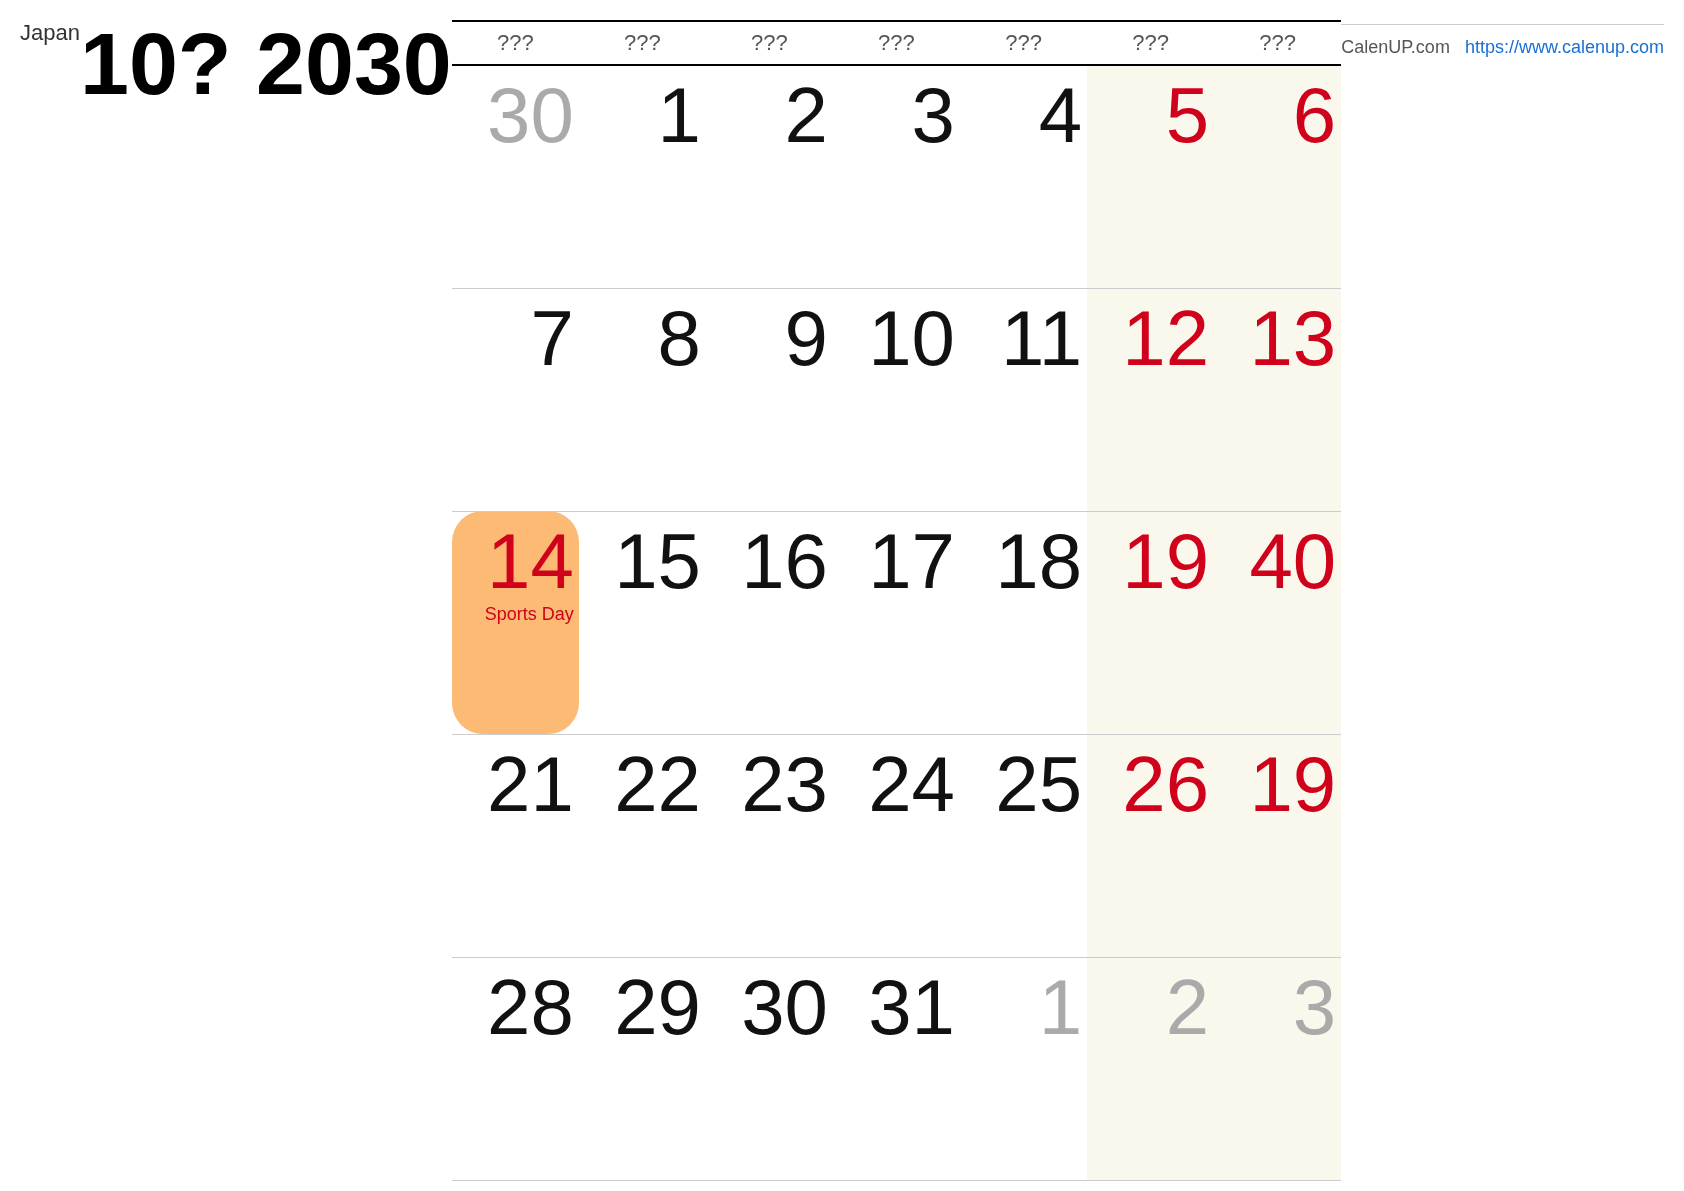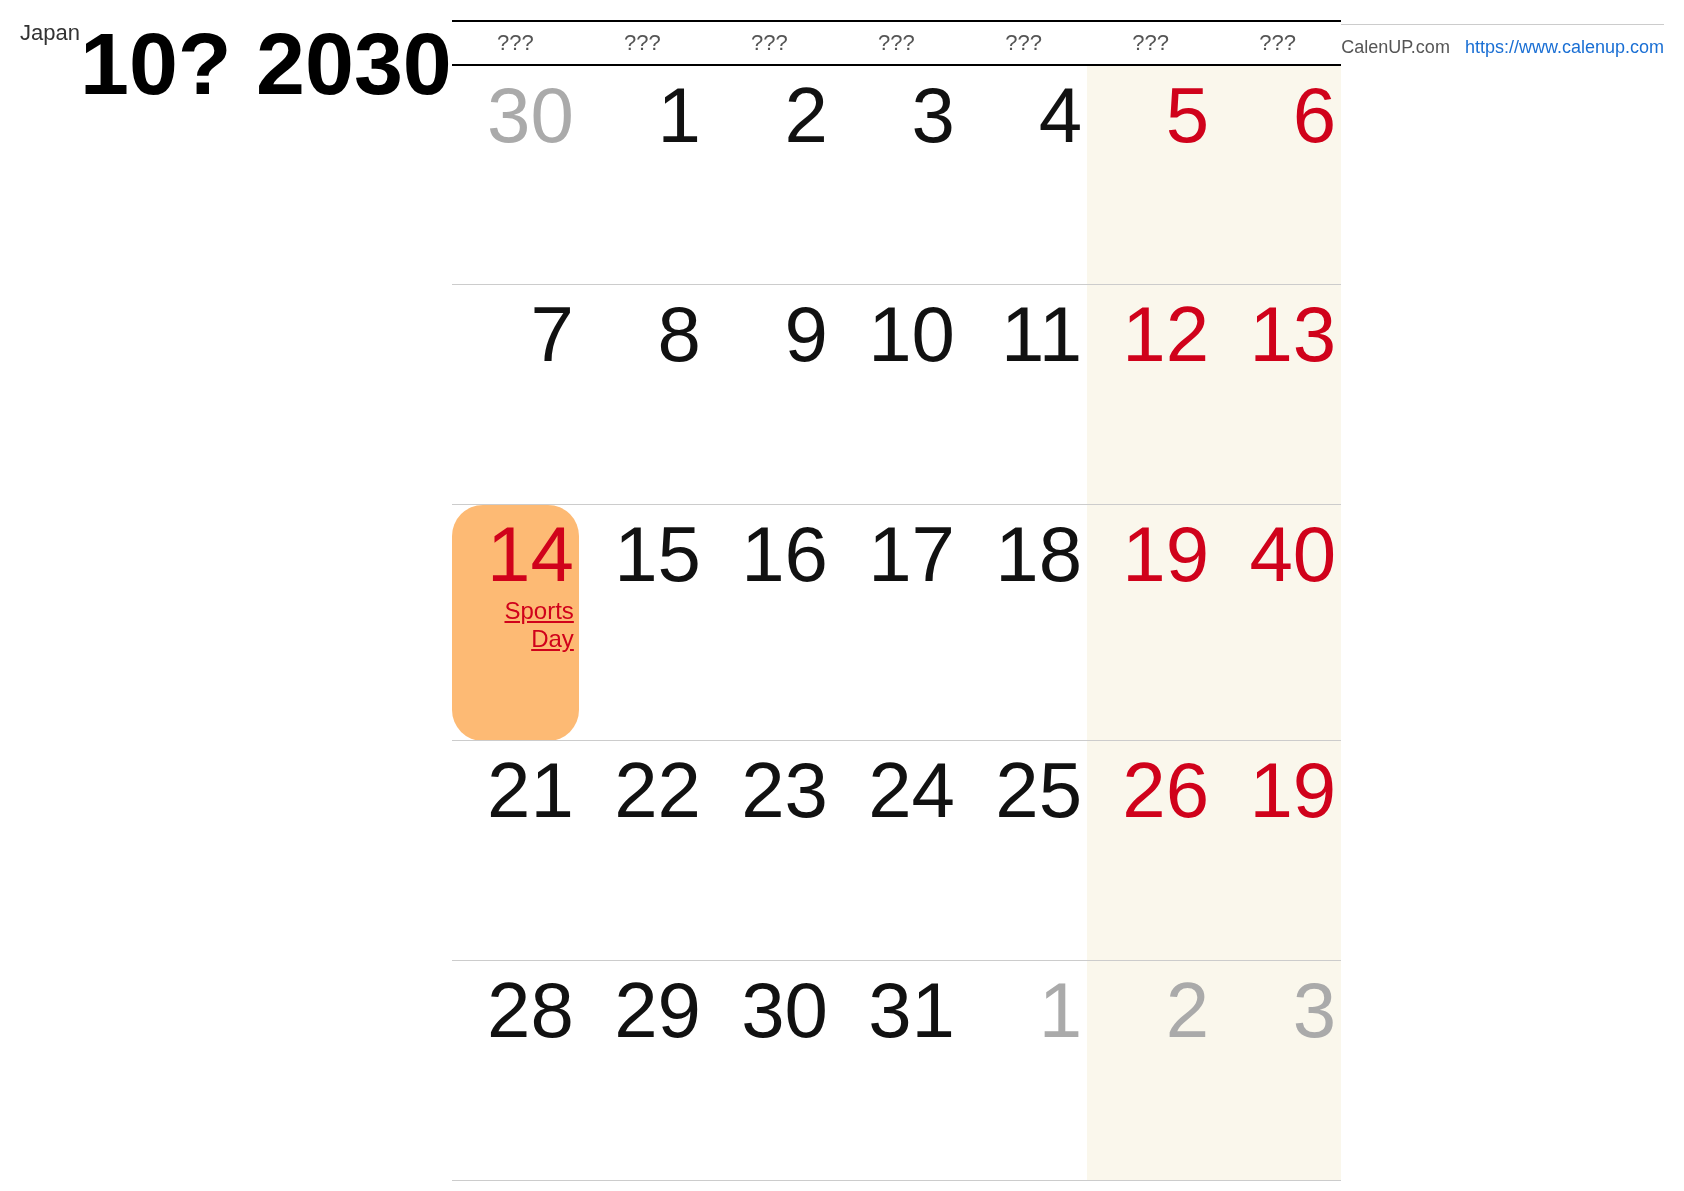--- a/index.html
+++ b/index.html
@@ -51,24 +51,23 @@
       width: calc(100% / 7);
       height: 148px;
     }
     .day-number {
       font-size: 78px;
       font-weight: 400;
       line-height: 1;
       display: block;
     }
     .day-label {
-      font-size: 24px;
+      font-size: 18px;
       display: block;
       margin-top: 4px;
-      text-decoration: underline;
     }
     .black { color: #111; }
     .red { color: #d0021b; }
     .gray { color: #aaa; }
     .weekend-bg { background-color: #faf7ec; }
     .holiday-cell { background-color: #fdba74; border-radius: 31px; }
     .footer {
       text-align: center;
       padding: 12px 0 8px 0;
       font-size: 18px;

